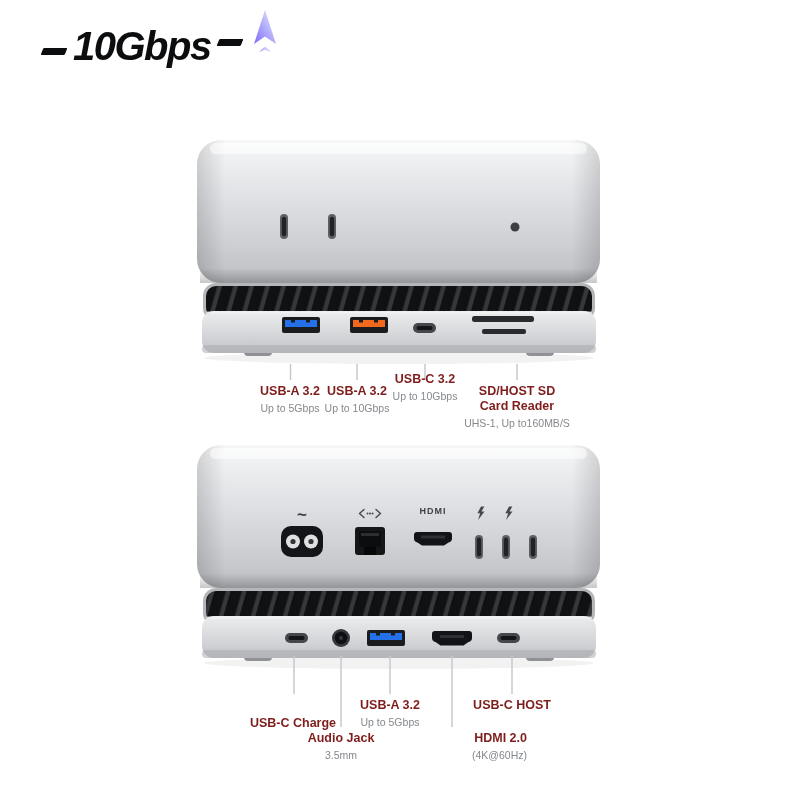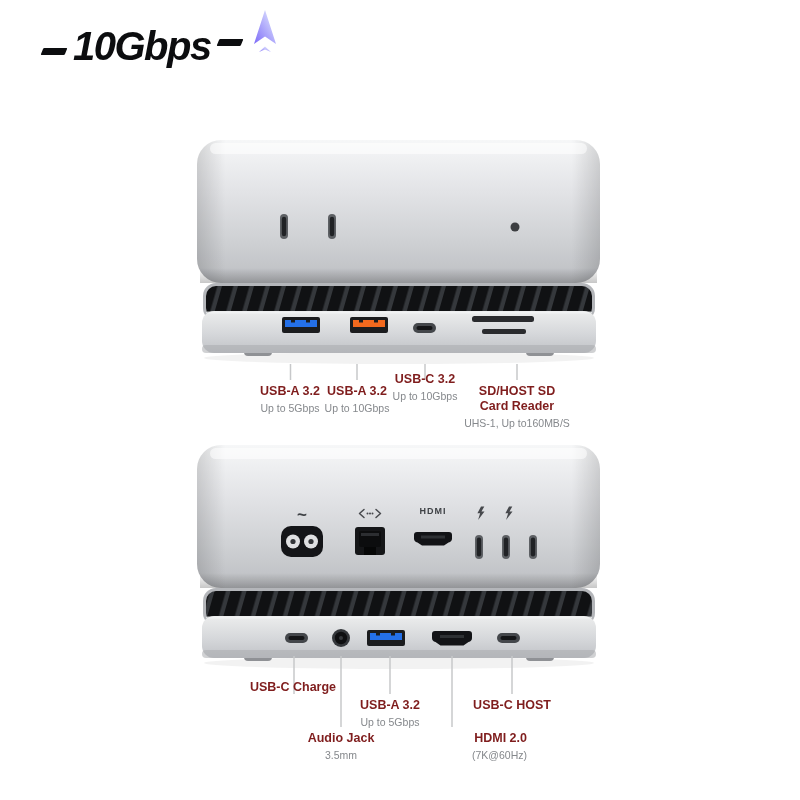--- a/index.html
+++ b/index.html
@@ -242,32 +242,32 @@
   <div class="port-label" style="left:425px;top:372px;">
     <div class="pl-title">USB-C 3.2</div>
     <div class="pl-sub">Up to 10Gbps</div>
   </div>
   <div class="port-label" style="left:517px;top:384px;">
     <div class="pl-title">SD/HOST SD</div>
     <div class="pl-title">Card Reader</div>
     <div class="pl-sub">UHS-1, Up to160MB/S</div>
   </div>
 
-  <div class="port-label" style="left:293px;top:680px;">
+  <div class="port-label" style="left:293px;top:716px;">
     <div class="pl-title">USB-C Charge</div>
   </div>
   <div class="port-label" style="left:341px;top:731px;">
     <div class="pl-title">Audio Jack</div>
     <div class="pl-sub">3.5mm</div>
   </div>
   <div class="port-label" style="left:390px;top:698px;">
     <div class="pl-title">USB-A 3.2</div>
     <div class="pl-sub">Up to 5Gbps</div>
   </div>
   <div class="port-label" style="left:452px;top:731px;text-align:right;">
     <div class="pl-title">HDMI 2.0</div>
-    <div class="pl-sub">(7K@60Hz)</div>
+    <div class="pl-sub">(4K@60Hz)</div>
   </div>
   <div class="port-label" style="left:512px;top:698px;">
     <div class="pl-title">USB-C HOST</div>
   </div>
 
 </div>
 
 </body></html>

